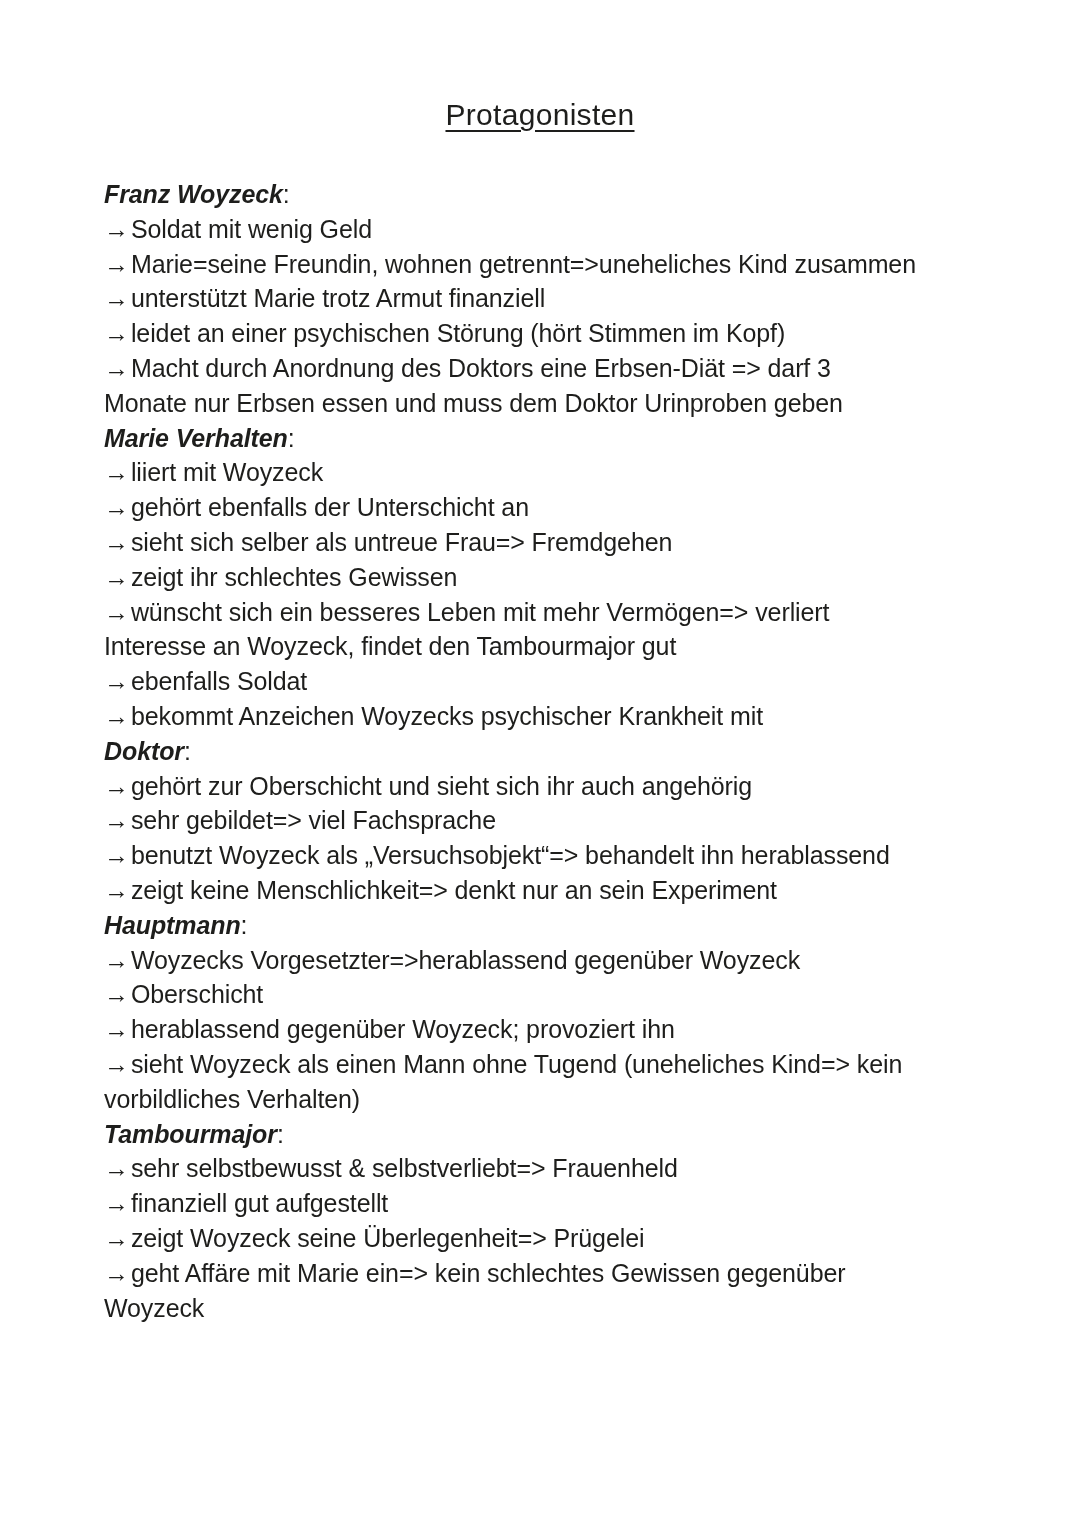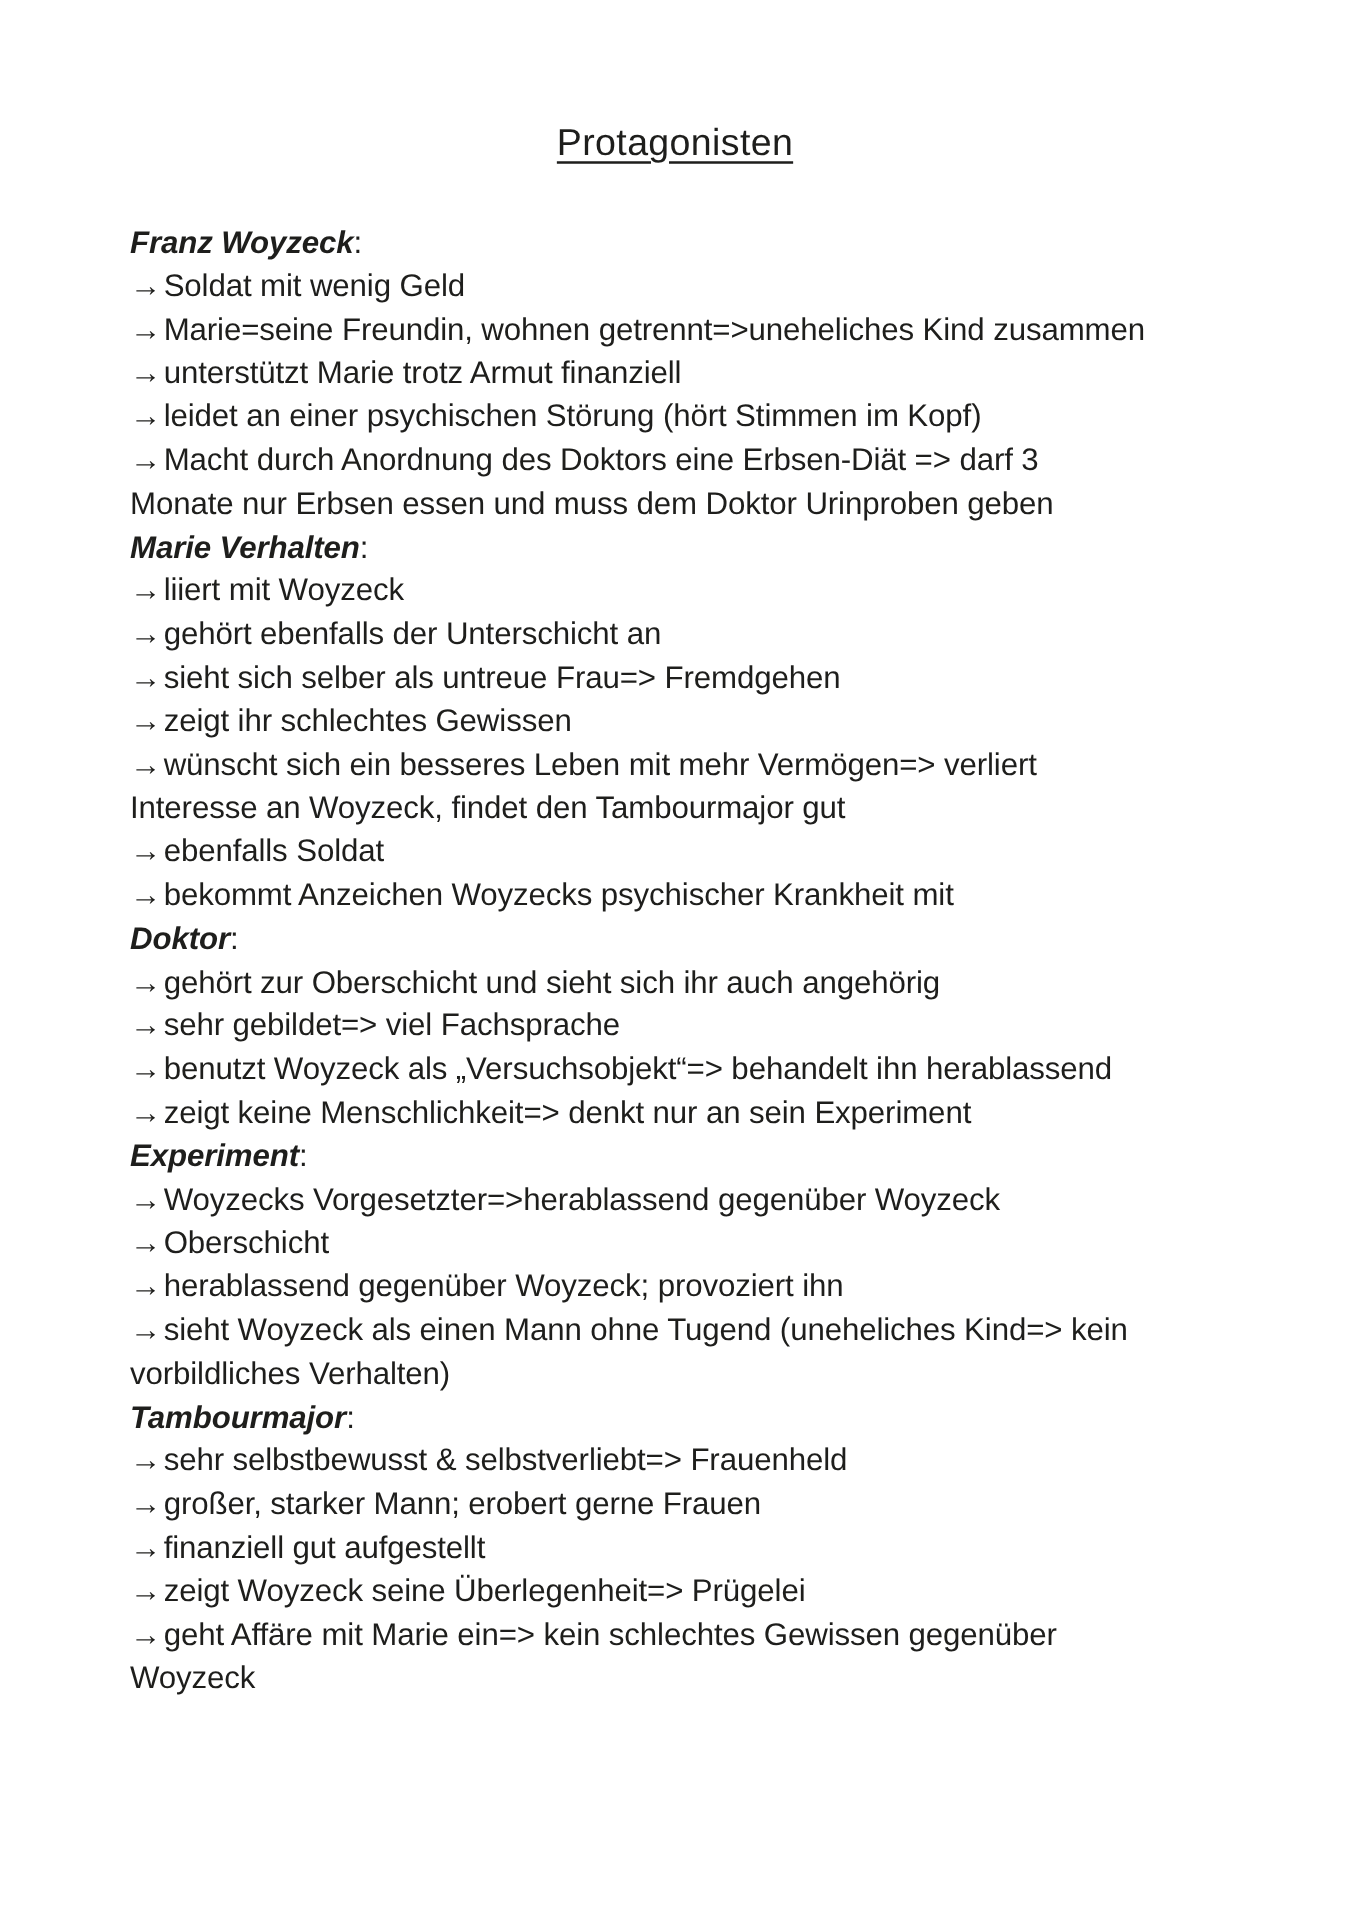--- a/index.html
+++ b/index.html
@@ -70,25 +70,24 @@
       <div class="bullet"><span class="arrow">→</span>sieht sich selber als untreue Frau=&gt; Fremdgehen</div>
       <div class="bullet"><span class="arrow">→</span>zeigt ihr schlechtes Gewissen</div>
       <div class="bullet"><span class="arrow">→</span>wünscht sich ein besseres Leben mit mehr Vermögen=&gt; verliert<br>Interesse an Woyzeck, findet den Tambourmajor gut</div>
       <div class="bullet"><span class="arrow">→</span>ebenfalls Soldat</div>
       <div class="bullet"><span class="arrow">→</span>bekommt Anzeichen Woyzecks psychischer Krankheit mit</div>
       <div class="section-header"><span class="hdr-name">Doktor</span><span class="hdr-colon">:</span></div>
       <div class="bullet"><span class="arrow">→</span>gehört zur Oberschicht und sieht sich ihr auch angehörig</div>
       <div class="bullet"><span class="arrow">→</span>sehr gebildet=&gt; viel Fachsprache</div>
       <div class="bullet"><span class="arrow">→</span>benutzt Woyzeck als „Versuchsobjekt“=&gt; behandelt ihn herablassend</div>
       <div class="bullet"><span class="arrow">→</span>zeigt keine Menschlichkeit=&gt; denkt nur an sein Experiment</div>
-      <div class="section-header"><span class="hdr-name">Experiment</span><span class="hdr-colon">:</span></div>
+      <div class="section-header"><span class="hdr-name">Hauptmann</span><span class="hdr-colon">:</span></div>
       <div class="bullet"><span class="arrow">→</span>Woyzecks Vorgesetzter=&gt;herablassend gegenüber Woyzeck</div>
       <div class="bullet"><span class="arrow">→</span>Oberschicht</div>
       <div class="bullet"><span class="arrow">→</span>herablassend gegenüber Woyzeck; provoziert ihn</div>
       <div class="bullet"><span class="arrow">→</span>sieht Woyzeck als einen Mann ohne Tugend (uneheliches Kind=&gt; kein<br>vorbildliches Verhalten)</div>
       <div class="section-header"><span class="hdr-name">Tambourmajor</span><span class="hdr-colon">:</span></div>
       <div class="bullet"><span class="arrow">→</span>sehr selbstbewusst &amp; selbstverliebt=&gt; Frauenheld</div>
-      <div class="bullet"><span class="arrow">→</span>großer, starker Mann; erobert gerne Frauen</div>
       <div class="bullet"><span class="arrow">→</span>finanziell gut aufgestellt</div>
       <div class="bullet"><span class="arrow">→</span>zeigt Woyzeck seine Überlegenheit=&gt; Prügelei</div>
       <div class="bullet"><span class="arrow">→</span>geht Affäre mit Marie ein=&gt; kein schlechtes Gewissen gegenüber<br>Woyzeck</div>
     </div>
 </div>
 
 </body></html>

